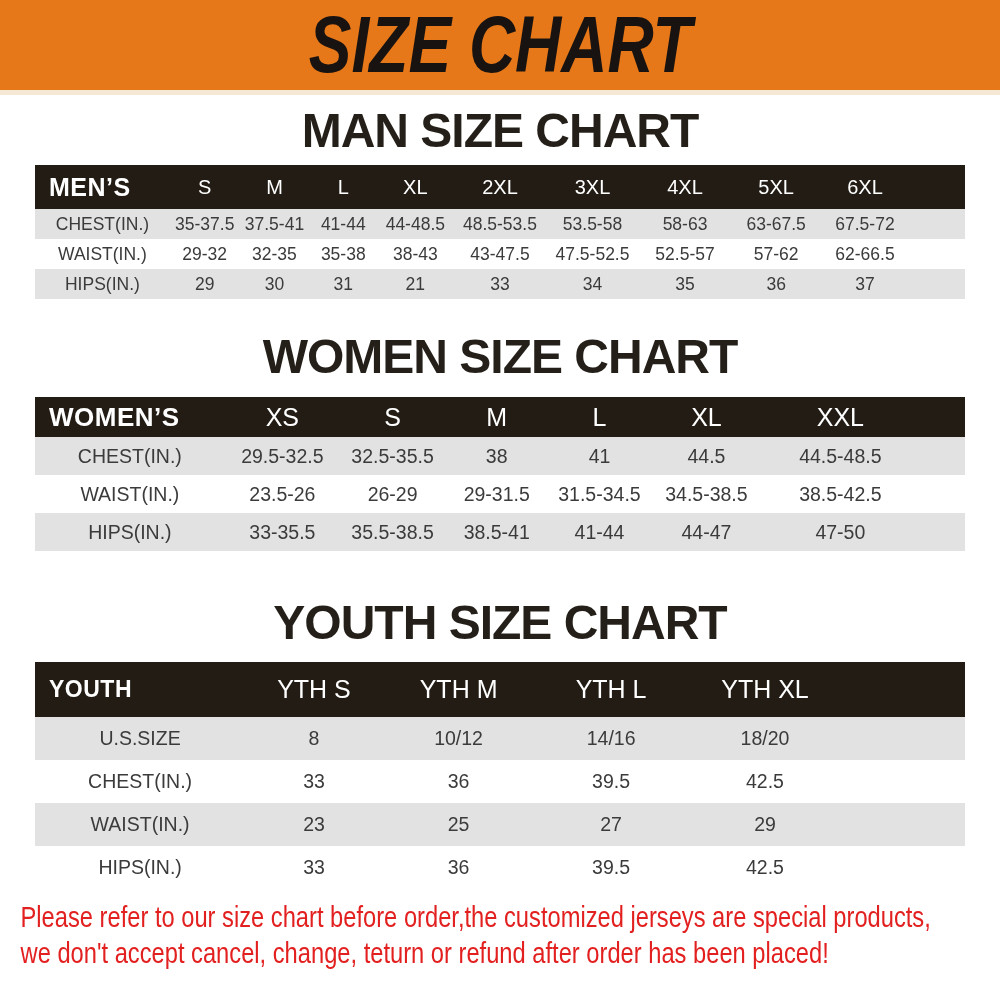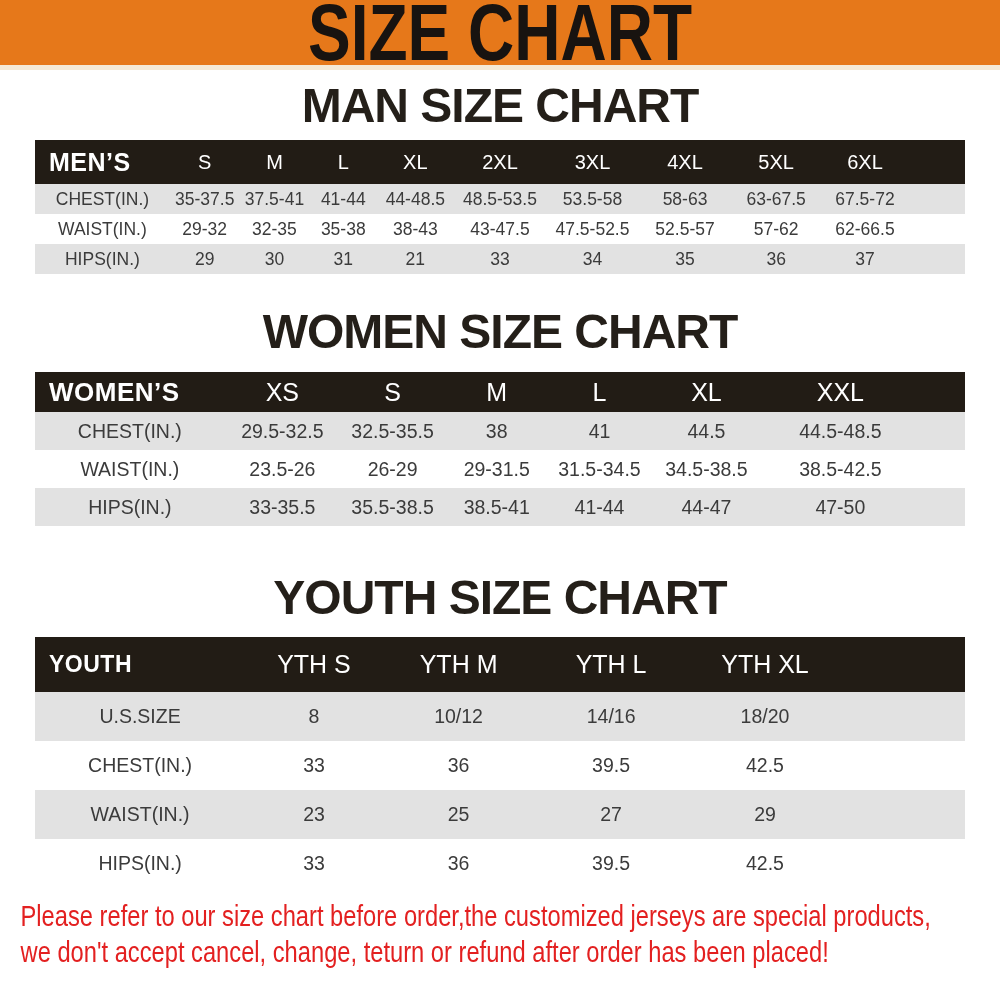--- a/index.html
+++ b/index.html
@@ -11,23 +11,23 @@
     --data-ink:#3b3b3b;
   }
   *{box-sizing:border-box;}
   html,body{margin:0;padding:0;}
   body{
     width:1000px;height:1000px;background:#ffffff;
     font-family:"Liberation Sans",sans-serif;color:var(--ink);
     overflow:hidden;
   }
   .banner{
-    height:70px;background:var(--orange);
+    height:95px;background:var(--orange);
     border-bottom:5px solid #f5e9d5;
-    display:flex;align-items:center;justify-content:center;
+    display:flex;align-items:center;justify-content:center;font-style:italic;
   }
   .banner-title{
     font-size:80px;font-weight:900;line-height:1;color:#181310;
     transform:scaleX(0.8);transform-origin:center;
     letter-spacing:0px;white-space:nowrap;
   }
   .section-heading{
     text-align:center;font-size:48px;font-weight:800;color:#241f19;
     letter-spacing:-1px;line-height:44px;margin:0;white-space:nowrap;
   }
@@ -47,21 +47,21 @@
   tbody{color:var(--data-ink);}
   tbody tr:nth-child(odd){background:var(--row-gray);}
   .t-men thead tr{height:44px;font-size:20px;}
   .t-men thead th:first-child{font-size:25px;}
   .t-men tbody tr{height:30px;font-size:17.5px;}
   .t-women thead tr{height:40px;font-size:25px;}
   .t-women thead th:first-child{font-size:26px;}
   .t-women tbody tr{height:38px;font-size:19.5px;}
   .t-youth thead tr{height:55px;font-size:25px;}
   .t-youth thead th:first-child{font-size:23px;}
-  .t-youth tbody tr{height:49px;font-size:19.5px;}
+  .t-youth tbody tr{height:43px;font-size:19.5px;}
   .disclaimer{
     margin-top:10px;padding-left:26px;color:var(--red);
     font-size:30px;line-height:36px;font-weight:normal;
     transform:scaleX(0.79);transform-origin:left center;
     white-space:nowrap;
   }
 </style>
 </head>
 <body>
 

